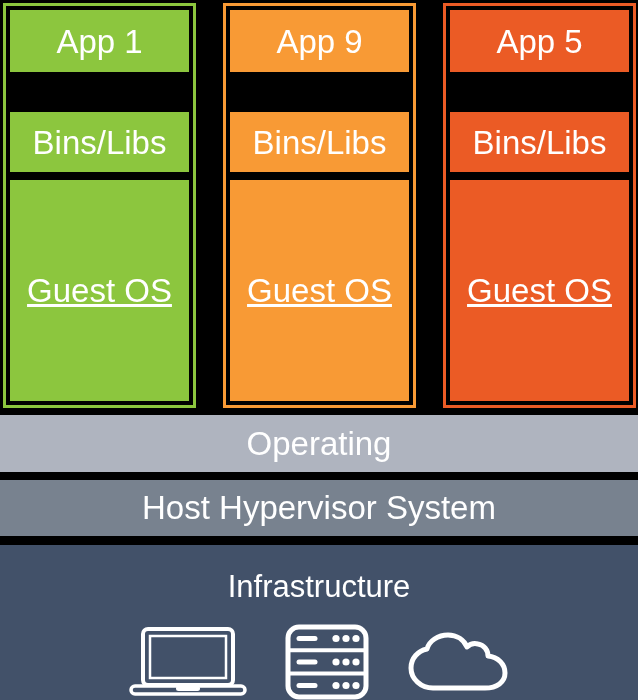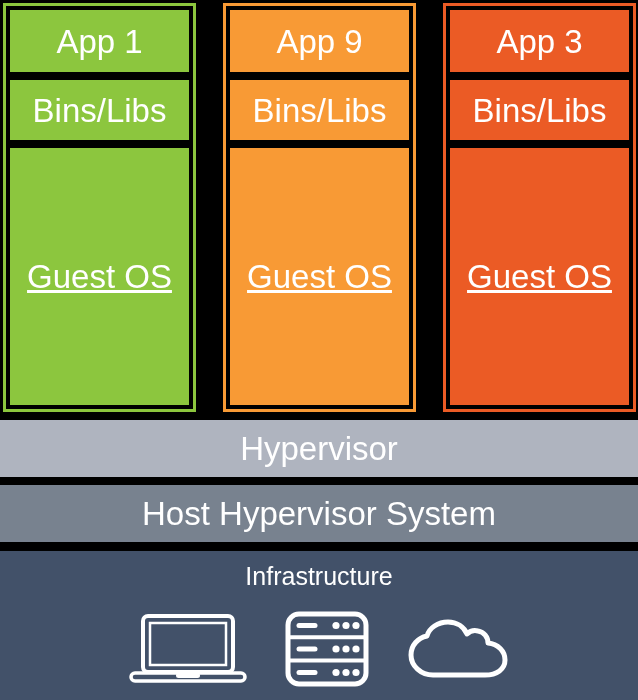--- a/index.html
+++ b/index.html
@@ -25,21 +25,21 @@
     padding:4px;
     display:flex; flex-direction:column; gap:8px;
   }
   .vm-block {
     background:var(--c);
     color:var(--label-text,#fff);
     display:flex; align-items:center; justify-content:center;
     font-size:33px; line-height:1;
   }
   .block-app  { height:62px; }
-  .block-bins { height:60px; }
+  .block-bins { height:60px;margin-top:32px; }
   .block-os   { flex:1;text-decoration:underline; }
 
   .gap8 { height:8px; }
   .gap9 { height:9px; }
 
   
   .layer-bar {
     height:57px;
     display:flex; align-items:center; justify-content:center;
     color:var(--label-text,#fff); font-size:33px; line-height:1;
@@ -48,21 +48,21 @@
   .host-os    { background:var(--host-os-bg,#78828F); }
 
   
   .infrastructure {
     flex:1;
     background:var(--infrastructure-bg,#425169);
     color:var(--label-text,#fff);
     display:flex; flex-direction:column; align-items:center;
     padding-top:13px; box-sizing:border-box;
   }
-  .infra-title { font-size:25px; line-height:1; }
+  .infra-title { font-size:31px; line-height:1;margin-top:13px; }
   .infra-icons {
     margin-top:22px;
     display:flex; align-items:center; gap:38px;
   }
   .icon svg { display:block; }
 </style>
 </head>
 <body>
 
 <div class="diagram">
@@ -75,30 +75,30 @@
       <div class="vm-block block-os">Guest OS</div>
     </div>
 
     <div class="vm" style="--c: #F89A35;">
       <div class="vm-block block-app">App 9</div>
       <div class="vm-block block-bins">Bins/Libs</div>
       <div class="vm-block block-os">Guest OS</div>
     </div>
 
     <div class="vm" style="--c: #EB5B25;">
-      <div class="vm-block block-app">App 3</div>
+      <div class="vm-block block-app">App 5</div>
       <div class="vm-block block-bins">Bins/Libs</div>
       <div class="vm-block block-os">Guest OS</div>
     </div>
 
   </div>
 
   <div class="gap8"></div>
 
-  <div class="layer-bar hypervisor">Hypervisor</div>
+  <div class="layer-bar hypervisor">Operating</div>
 
   <div class="gap8"></div>
 
   <div class="layer-bar host-os">Host Hypervisor System</div>
 
   <div class="gap9"></div>
 
   <div class="infrastructure">
     <div class="infra-title">Infrastructure</div>
 

